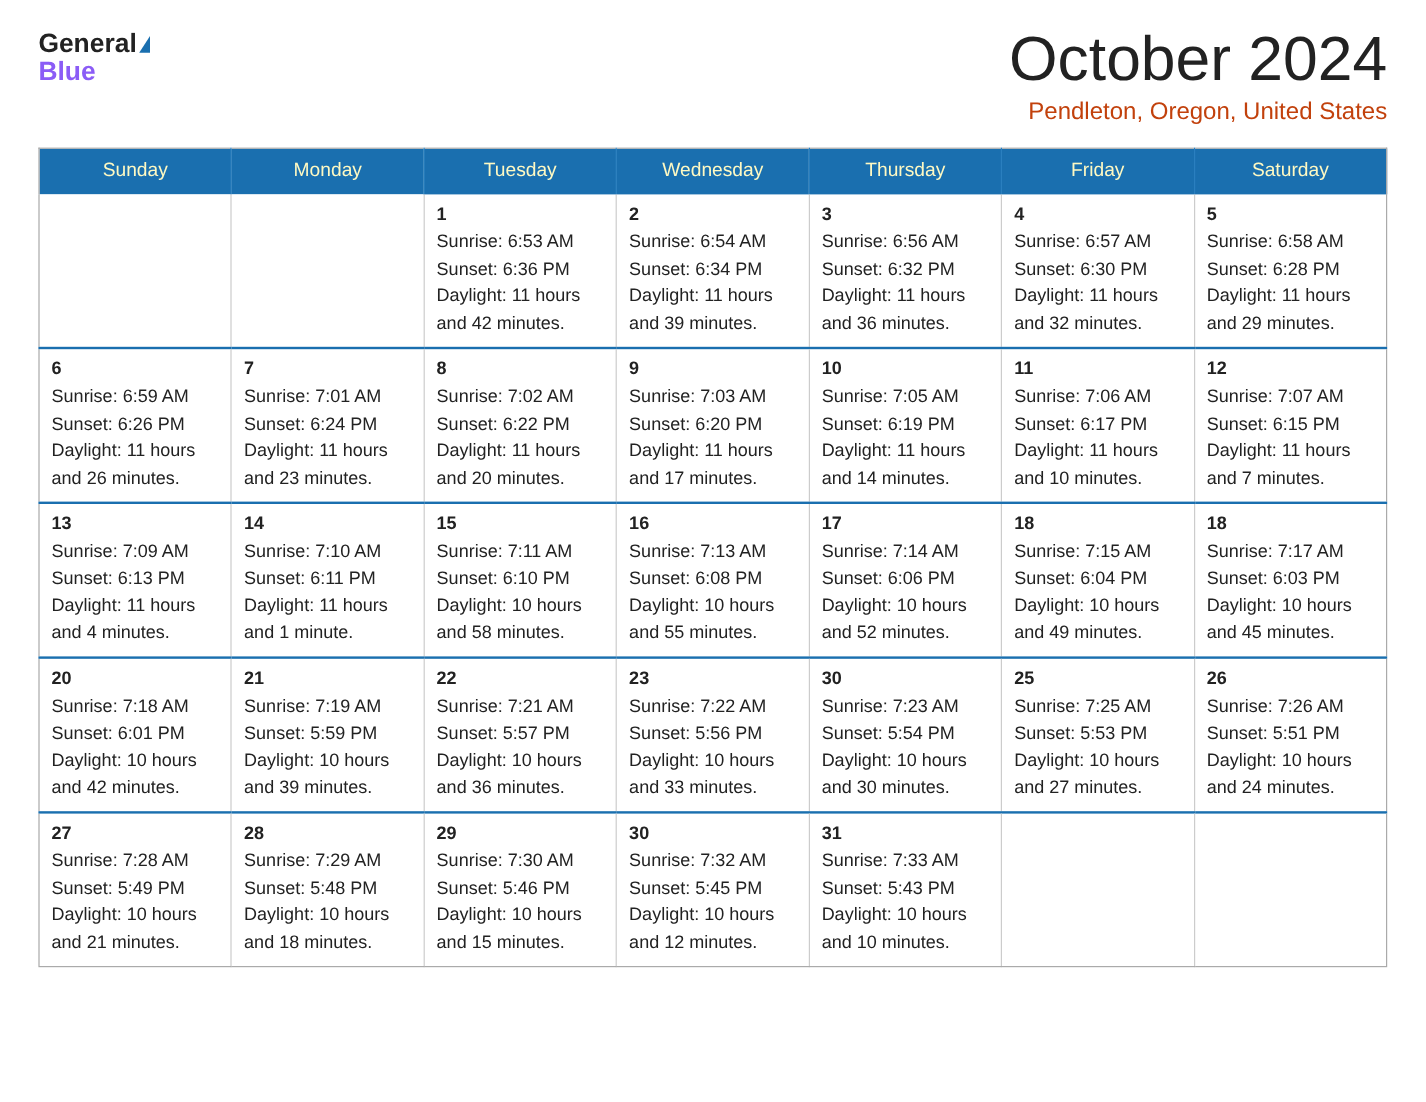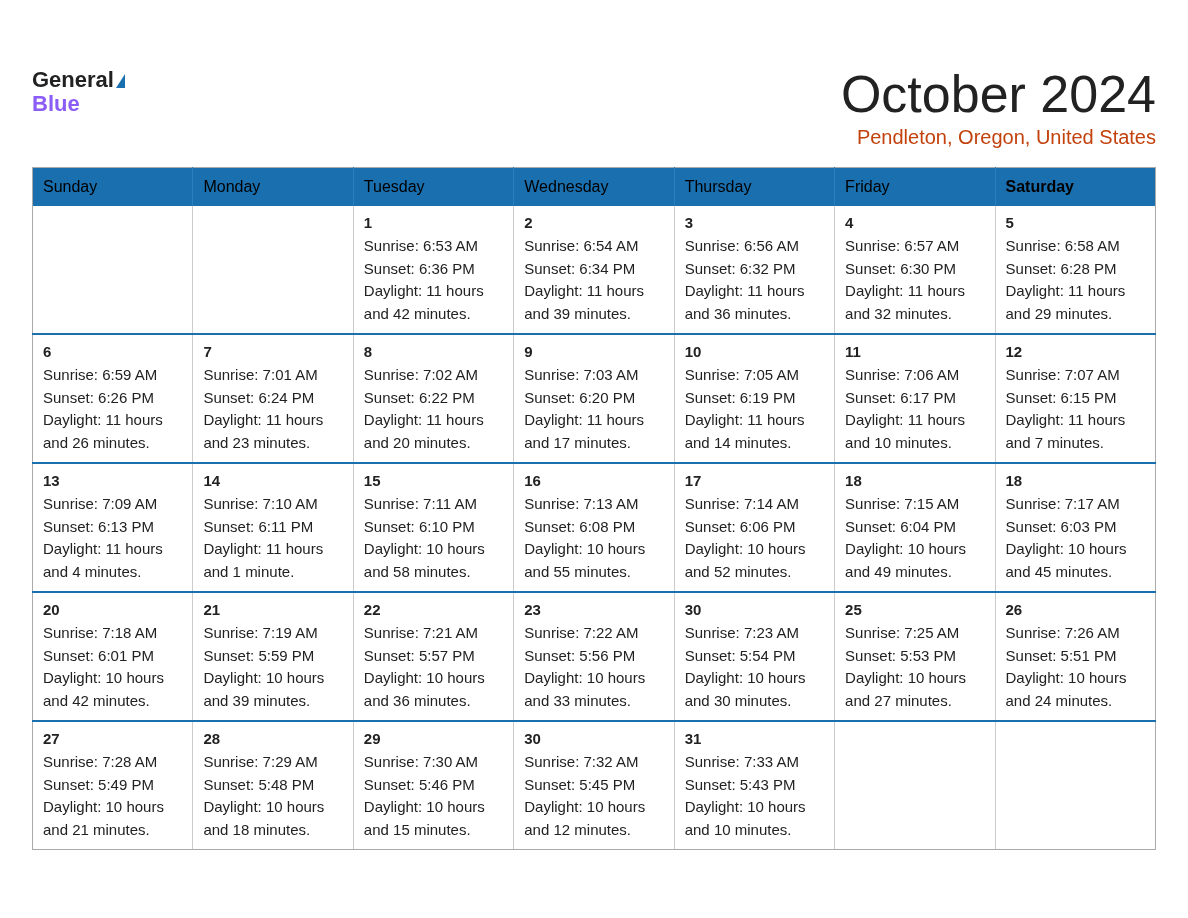--- a/index.html
+++ b/index.html
@@ -7,21 +7,20 @@
       font-family: Arial, sans-serif;
       background: #fff;
       padding: 24px 32px;
       color: #222;
     }
     .header {
       display: flex;
       justify-content: space-between;
       align-items: flex-start;
       margin-bottom: 18px;
-      margin-top: 44px;
     }
     .logo-area {
       display: flex;
       flex-direction: column;
       align-items: flex-start;
     }
     .logo-text {
       font-size: 22px;
       font-weight: bold;
       color: #222;
@@ -53,28 +52,28 @@
       color: #c2410c;
       margin-top: 6px;
     }
     table {
       width: 100%;
       border-collapse: collapse;
       border: 1px solid #aaa;
     }
     thead tr th {
       background-color: #1a6faf;
-      color: #000000;
+      color: #fef9c3;
       font-size: 16px;
       font-weight: normal;
       padding: 10px 10px;
-      text-align: left;
+      text-align: center;
       border-right: 1px solid #2a7fbf;
     }
-    thead tr th:last-child { border-right: none; font-weight: bold; }
+    thead tr th:last-child { border-right: none; }
     tbody tr td {
       vertical-align: top;
       padding: 8px 10px;
       border-right: 1px solid #ccc;
       border-bottom: 2px solid #1a6faf;
       font-size: 13px;
       color: #222;
       width: 14.28%;
       min-height: 90px;
     }

